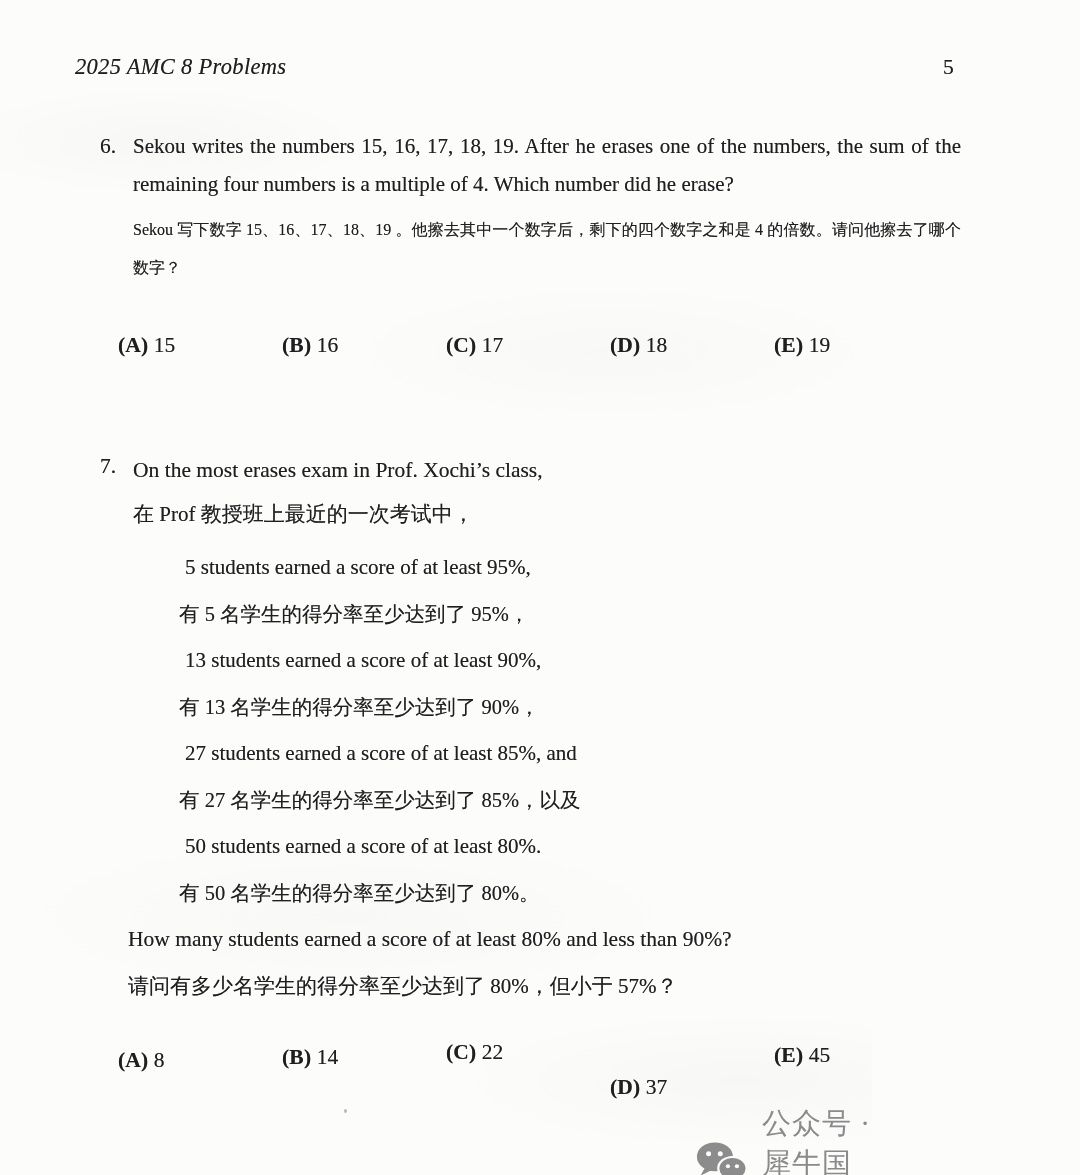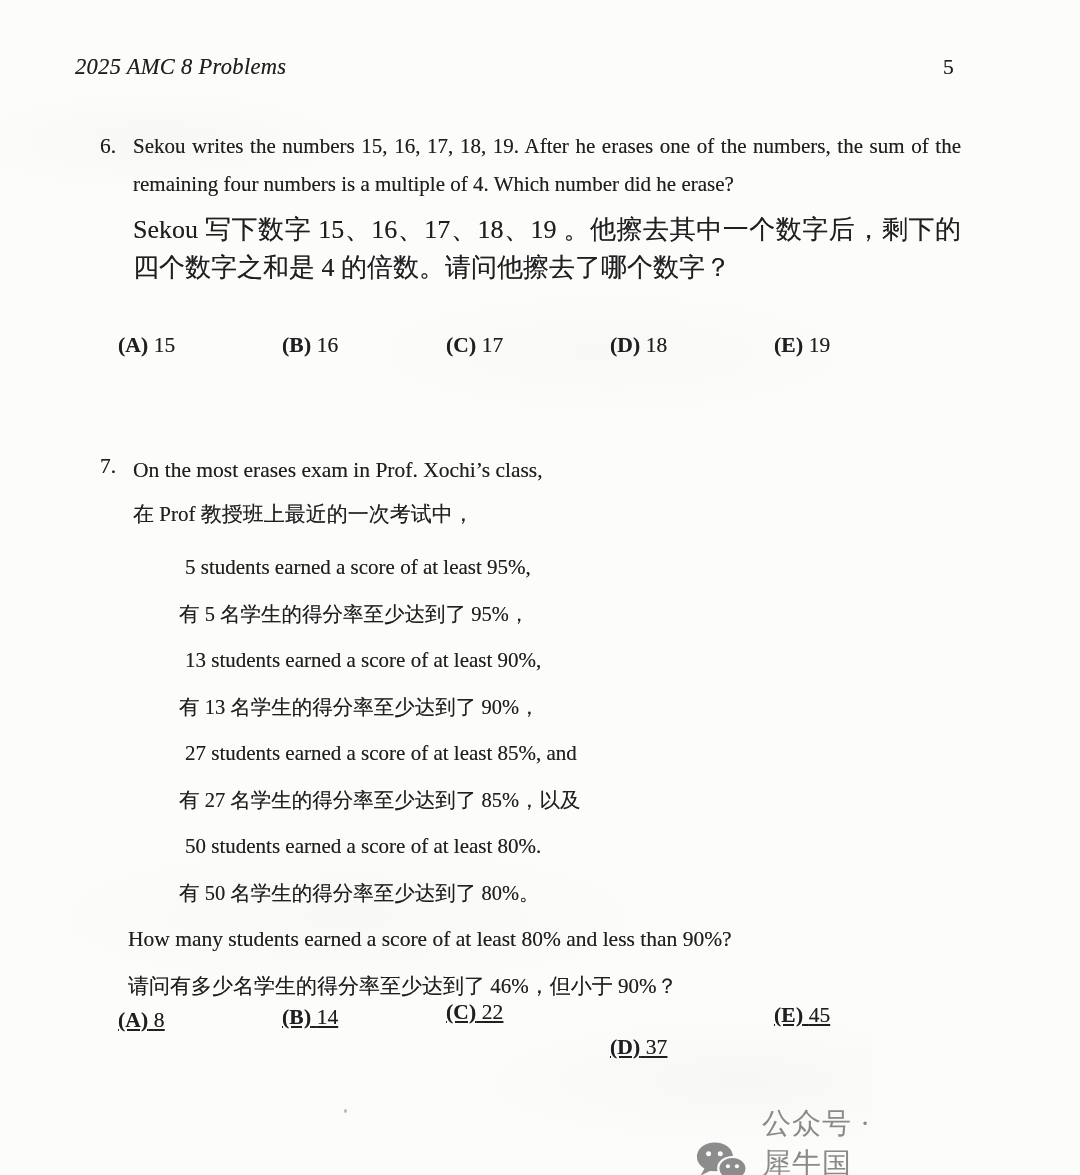--- a/index.html
+++ b/index.html
@@ -56,32 +56,32 @@
   }
   .p6 { left: 100px; top: 128px; }
   .p6 .en {
     width: 828px;
     font-size: 21px;
     line-height: 37.5px;
     text-align: justify;
   }
   .p6 .zh {
     width: 828px;
-    font-size: 26px;
+    font-size: 16px;
     line-height: 38px;
     margin-top: 8px;
     text-align: justify;
   }
   .choices {
     position: absolute;
     display: flex;
     font-size: 21.5px;
   }
   .choices-p6 { left: 118px; top: 333px; }
-  .choices-p7 { left: 118px; top: 1000px; text-decoration: underline; }
+  .choices-p7 { left: 118px; top: 1040px; }
   .choice { display: inline-block; white-space: nowrap; }
   .choice b { font-weight: bold; letter-spacing: 0.2px; }
   .choice-w { width: 164px; }
   .p7 { left: 100px; top: 448px; }
   .p7 .textcol { width: 840px; font-size: 21px; }
   .p7 .intro-en { line-height: 44px; font-size: 21.5px; }
   .p7 .intro-zh { line-height: 44px; font-size: 21px; }
   .stmts { margin-top: 8px; line-height: 46.5px; }
   .stmt-en { padding-left: 52px; font-size: 21px; }
   .stmt-zh { padding-left: 46px; font-size: 20.5px; }
@@ -149,21 +149,21 @@
       <div class="stmts">
         <div class="stmt-en">5 students earned a score of at least 95%,</div>
         <div class="stmt-zh">有 5 名学生的得分率至少达到了 95%，</div>
         <div class="stmt-en">13 students earned a score of at least 90%,</div>
         <div class="stmt-zh">有 13 名学生的得分率至少达到了 90%，</div>
         <div class="stmt-en">27 students earned a score of at least 85%, and</div>
         <div class="stmt-zh">有 27 名学生的得分率至少达到了 85%，以及</div>
         <div class="stmt-en">50 students earned a score of at least 80%.</div>
         <div class="stmt-zh">有 50 名学生的得分率至少达到了 80%。</div>
         <div class="q-en">How many students earned a score of at least 80% and less than 90%?</div>
-        <div class="q-zh">请问有多少名学生的得分率至少达到了 46%，但小于 90%？</div>
+        <div class="q-zh">请问有多少名学生的得分率至少达到了 80%，但小于 57%？</div>
       </div>
     </div>
   </div>
 
   <div class="choices choices-p7">
     <span class="choice choice-w o0"><b>(A)</b> <span>8</span></span>
     <span class="choice choice-w o1"><b>(B)</b> <span>14</span></span>
     <span class="choice choice-w o2"><b>(C)</b> <span>22</span></span>
     <span class="choice choice-w o3"><b>(D)</b> <span>37</span></span>
     <span class="choice o4"><b>(E)</b> <span>45</span></span>

